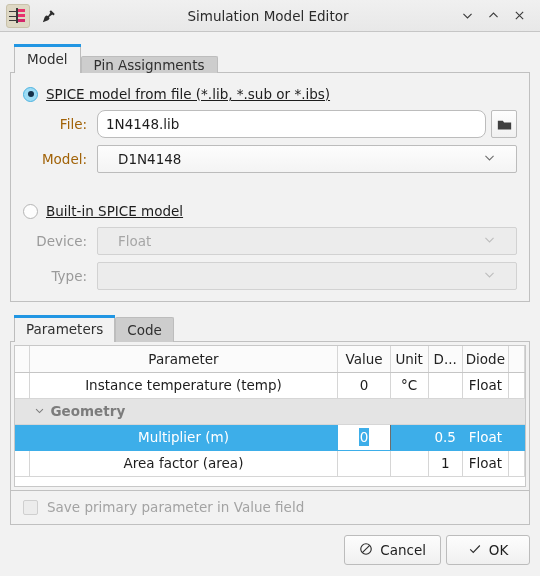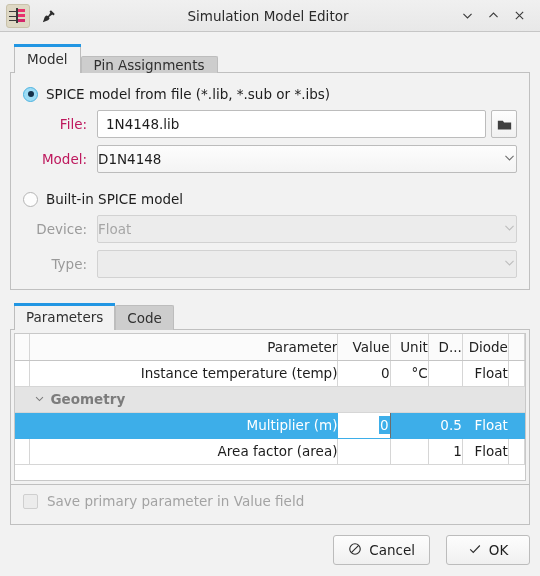--- a/index.html
+++ b/index.html
@@ -156,47 +156,47 @@
     border: 1px solid #4eb3e0;
   }
   .radio.checked::after {
     content: "";
     position: absolute;
     left: 3.5px; top: 3.5px;
     width: 6px; height: 6px;
     border-radius: 50%;
     background: #15314a;
   }
-  .radio-label { font-size: 13.5px; color: #1d1d1d; }
+  .radio-label { font-size: 13.5px; color: #1d1d1d; text-decoration: underline; }
 
   .field-row {
     display: flex;
     align-items: center;
     height: 30px;
     margin-bottom: 5px;
     padding-left: 12px;
     box-sizing: border-box;
   }
   .field-label {
     width: 62px;
     text-align: right;
     padding-right: 10px;
     font-size: 13.5px;
-    color: #be185d;
+    color: #a16207;
     box-sizing: border-box;
     flex: 0 0 auto;
   }
   .field-label.dim { color: #9a9a9a; }
 
   .textinput {
     flex: 1 1 auto;
     height: 28px;
     background: #ffffff;
     border: 1px solid #bcbcbc;
-    border-radius: 2px;
+    border-radius: 8px;
     display: flex;
     align-items: center;
     padding: 0 8px;
     font-size: 13.5px;
     color: #1d1d1d;
     box-sizing: border-box;
     min-width: 0;
   }
   .browse-btn {
     width: 26px; height: 28px;
@@ -210,21 +210,21 @@
   }
 
   .combo {
     flex: 1 1 auto;
     height: 28px;
     background: linear-gradient(to bottom,#fdfdfd,#f4f4f4);
     border: 1px solid #bcbcbc;
     border-radius: 2px;
     display: flex;
     align-items: center;
-    padding: 0 0;
+    padding: 0 20px;
     font-size: 13.5px;
     color: #1d1d1d;
     box-sizing: border-box;
     min-width: 0;
     position: relative;
   }
   .combo .cval { flex: 1 1 auto; overflow: hidden; white-space: nowrap; }
   .combo.disabled {
     background: #ececec;
     border-color: #d2d2d2;
@@ -303,21 +303,21 @@
     border-collapse: collapse;
     width: 100%;
     table-layout: fixed;
     font-size: 13.5px;
   }
   table.grid th, table.grid td {
     border-right: 1px solid #d6d6d6;
     border-bottom: 1px solid #d6d6d6;
     padding: 0 0;
     height: 26px;
-    text-align: right;
+    text-align: center;
     font-weight: normal;
     white-space: nowrap;
     overflow: hidden;
     box-sizing: border-box;
     vertical-align: middle;
   }
   table.grid th {
     background: #fbfbfb;
     color: #232323;
     border-bottom: 1px solid #c5c5c5;
@@ -358,21 +358,21 @@
     padding: 0 1px;
     display: inline-block;
     line-height: 18px;
   }
 
   
   .chk-panel {
     border: 1px solid #c0c0c0;
     border-top: none;
     background: #f2f2f2;
-    padding: 8px 12px 15px 12px;
+    padding: 8px 12px 9px 12px;
     display: flex;
     align-items: center;
     box-sizing: border-box;
     flex: 0 0 auto;
   }
   .checkbox {
     width: 15px; height: 15px;
     border: 1px solid #cfcfcf;
     background: #ececec;
     border-radius: 2px;
@@ -380,21 +380,21 @@
     flex: 0 0 auto;
     box-sizing: border-box;
   }
   .chk-label { color: #a3a3a3; font-size: 13.5px; }
 
   
   .buttonbar {
     display: flex;
     justify-content: flex-end;
     align-items: center;
-    gap: 16px;
+    gap: 5px;
     padding: 10px 0 11px 0;
     flex: 0 0 auto;
   }
   .btn {
     min-width: 84px;
     height: 30px;
     border: 1px solid #bcbcbc;
     border-radius: 3px;
     background: linear-gradient(to bottom,#fdfdfd,#f0f0f0);
     display: flex;
@@ -478,21 +478,21 @@
       <div class="combo">
         <span class="cval">D1N4148</span>
         <span class="chev">
           <svg width="13" height="13" viewBox="0 0 16 16">
               <path d="M3 6 L8 11 L13 6" fill="none" stroke="currentColor" stroke-width="1.3"></path>
             </svg>
         </span>
       </div>
     </div>
 
-    <div class="radio-row" style="margin-top:14px">
+    <div class="radio-row" style="margin-top:26px">
       <div class="radio"></div>
       <span class="radio-label">Built-in SPICE model</span>
     </div>
 
     <div class="field-row">
       <div class="field-label dim">Device:</div>
       <div class="combo disabled">
         <span class="cval">Float</span>
         <span class="chev">
           <svg width="13" height="13" viewBox="0 0 16 16">

